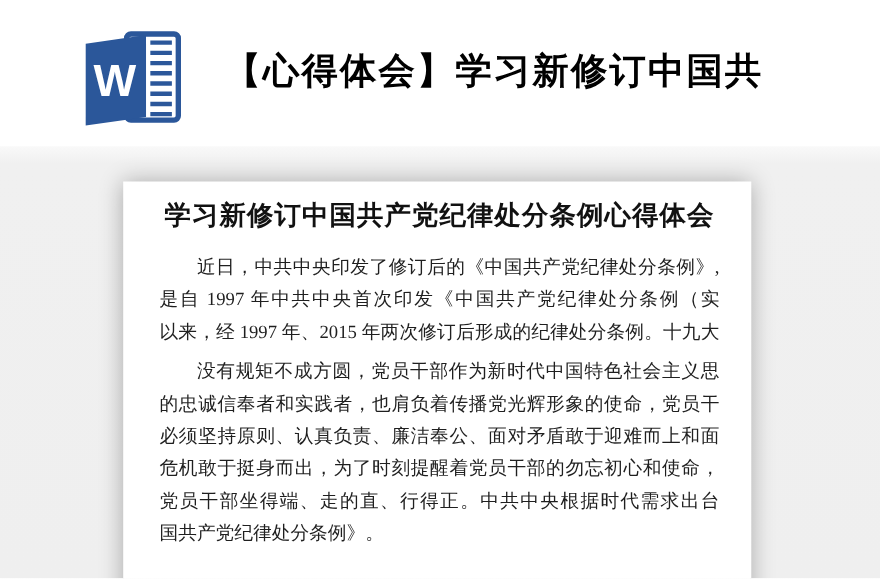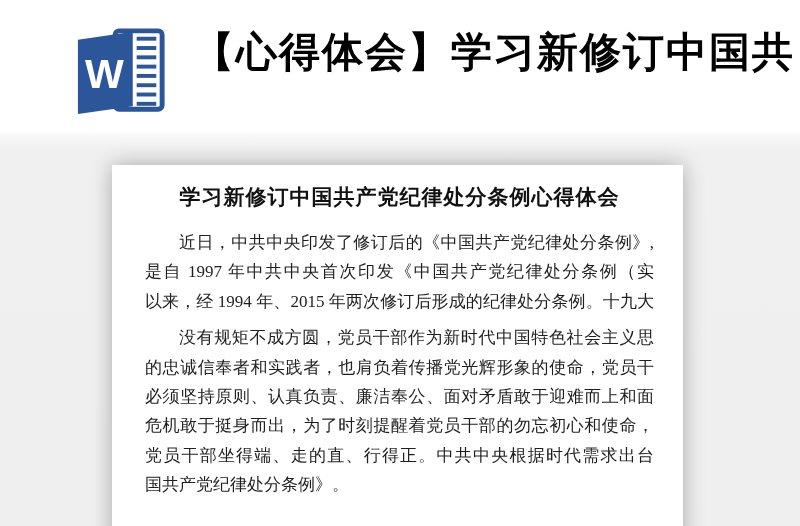--- a/index.html
+++ b/index.html
@@ -21,22 +21,22 @@
   .doc-icon {
     position: absolute;
     left: 74px; top: 26px;
     width: 94px; height: 92px;
     display: block;
   }
   .header-title {
     position: absolute;
     left: 188px; top: 24px;
     width: 560px;
-    margin: 5px;
-    font-size: 41px;
+    margin: 16px;
+    font-size: 33px;
     font-weight: 700;
     line-height: 47px;
     letter-spacing: 2px;
     color: #000;
   }
   .ht-line { white-space: nowrap; }
   
   .content-area {
     position: absolute;
     top: 133px; left: 0;
@@ -51,21 +51,21 @@
     width: 571px; height: 620px;
     box-sizing: border-box;
     padding: 18px 29px 0 33px;
     background: #fff;
     box-shadow: 0 0 20px rgba(0,0,0,0.30);
   }
   .doc-title {
     margin: 0 0 17px 0;
     text-align: center;
     font-family: "Liberation Serif", serif;
-    font-size: 21px;
+    font-size: 24px;
     font-weight: 700;
     line-height: 28px;
     letter-spacing: 1px;
     color: #111;
   }
   .para { margin: 0 0 7px 0; }
   .line {
     font-family: "Liberation Serif", serif;
     font-size: 17px;
     line-height: 29.4px;
@@ -104,21 +104,21 @@
       </h1>
   </header>
 
   <div class="content-area">
     <div class="doc-page">
       <h2 class="doc-title">学习新修订中国共产党纪律处分条例心得体会</h2>
       <div class="doc-body">
           <div class="para">
             <div class="line first">近日，中共中央印发了修订后的《中国共产党纪律处分条例》,这</div>
             <div class="line">是自 1997 年中共中央首次印发《中国共产党纪律处分条例（实行）》</div>
-            <div class="line">以来，经 1994 年、2015 年两次修订后形成的纪律处分条例。十九大</div>
+            <div class="line">以来，经 1997 年、2015 年两次修订后形成的纪律处分条例。十九大</div>
           </div>
           <div class="para">
             <div class="line first">没有规矩不成方圆，党员干部作为新时代中国特色社会主义思想</div>
             <div class="line">的忠诚信奉者和实践者，也肩负着传播党光辉形象的使命，党员干部</div>
             <div class="line">必须坚持原则、认真负责、廉洁奉公、面对矛盾敢于迎难而上和面对</div>
             <div class="line">危机敢于挺身而出，为了时刻提醒着党员干部的勿忘初心和使命，让</div>
             <div class="line">党员干部坐得端、走的直、行得正。中共中央根据时代需求出台《中</div>
             <div class="line last">国共产党纪律处分条例》。</div>
           </div>
         </div>

